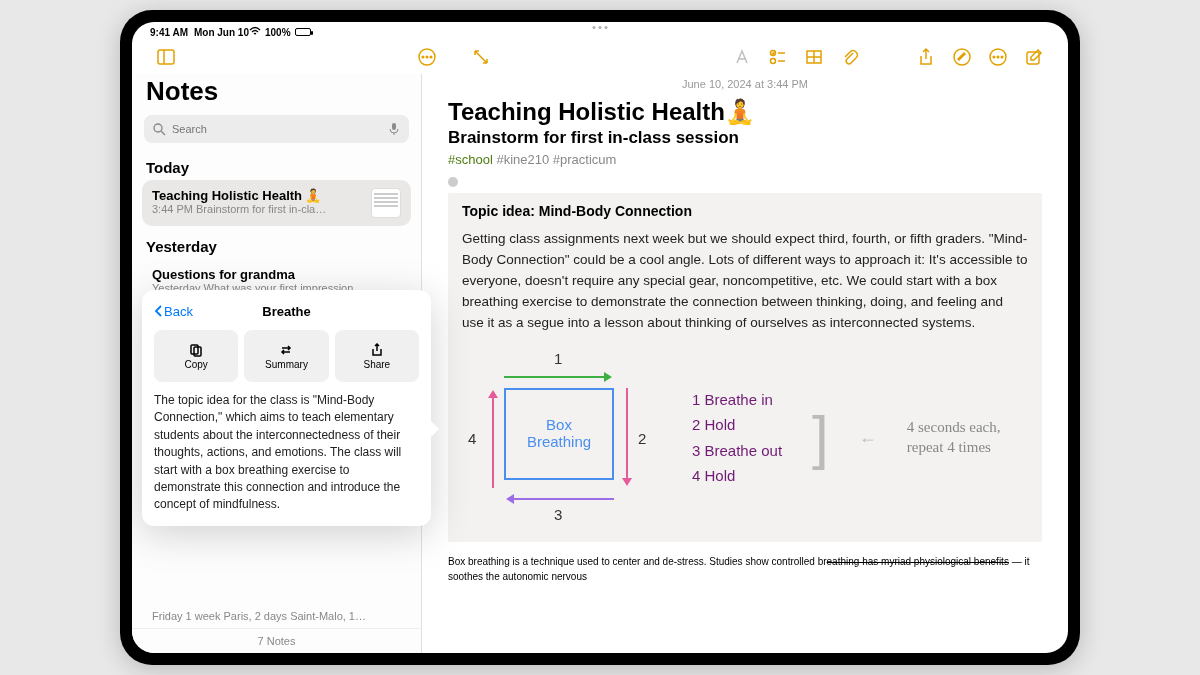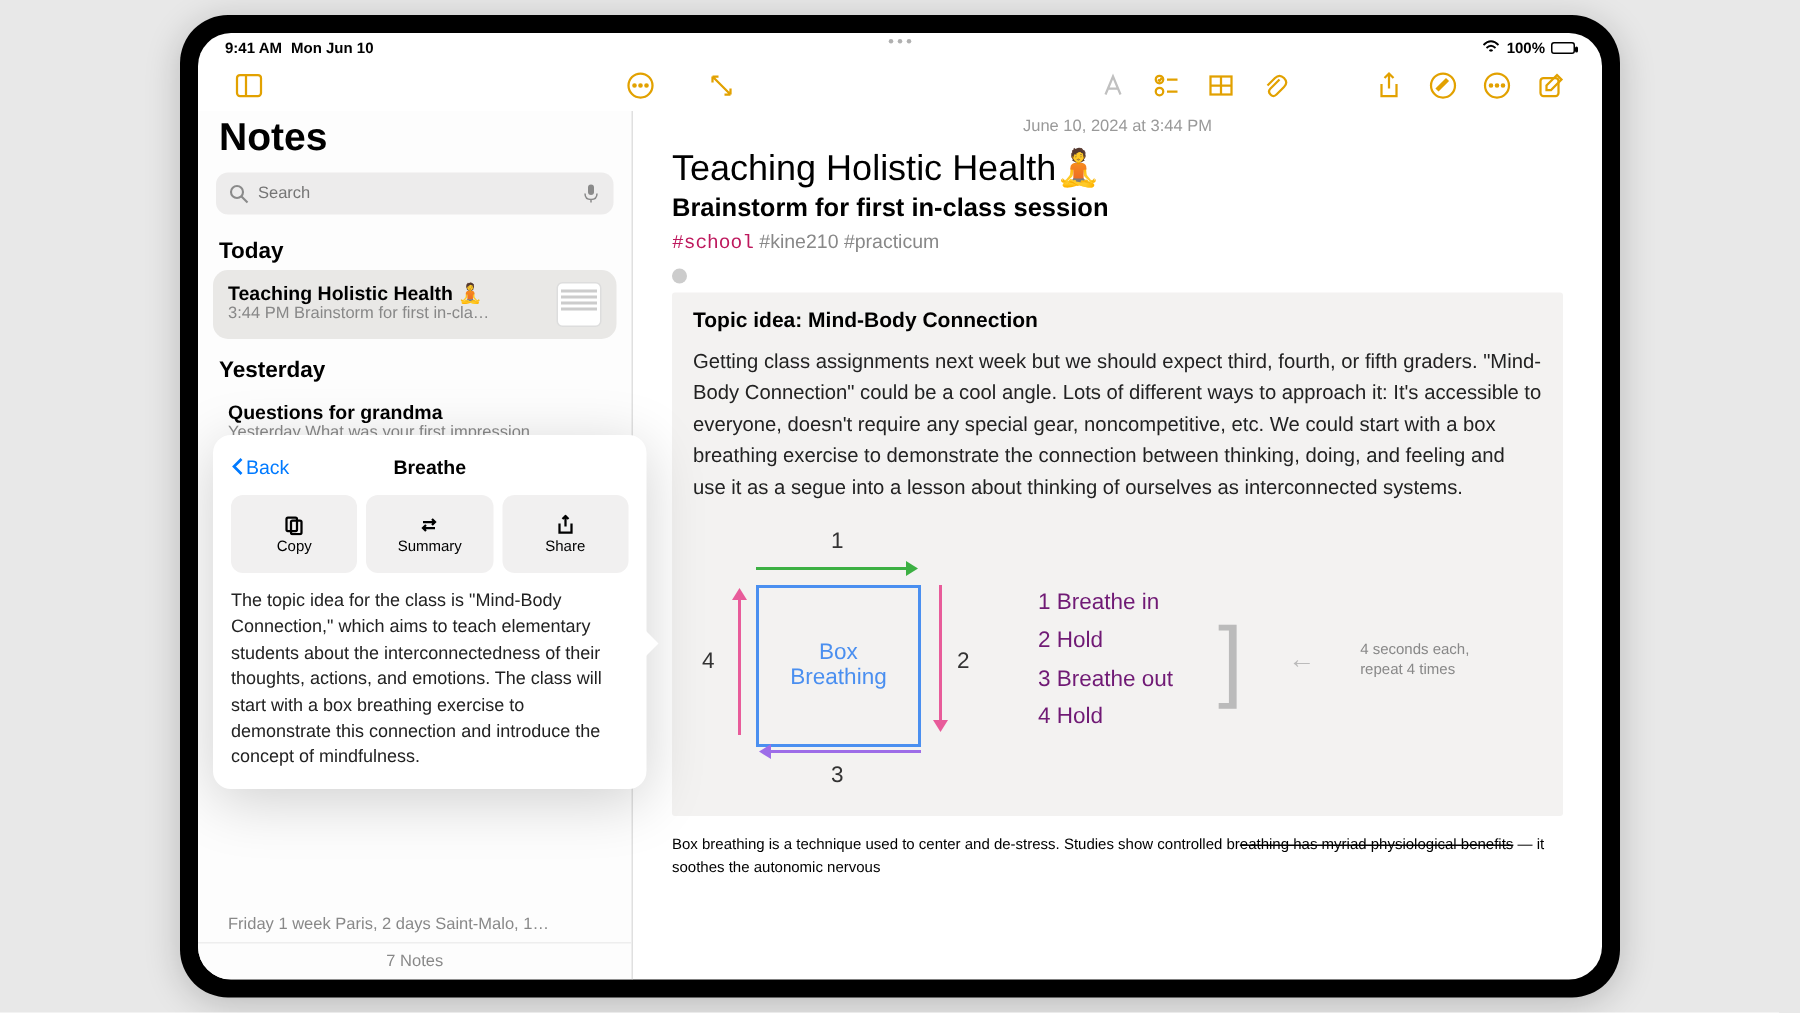--- a/index.html
+++ b/index.html
@@ -1,19 +1,19 @@
 <!DOCTYPE html>
 <html><head>
 <meta charset="utf-8">
 <style>
   * { box-sizing: border-box; margin: 0; padding: 0; font-family: -apple-system, BlinkMacSystemFont, "Helvetica Neue", sans-serif; }
   body { background: #e8e8e8; display: flex; justify-content: center; align-items: center; height: 675px; width: 1200px; overflow: hidden; }
   .device { width: 960px; height: 655px; background: #000; border-radius: 32px; padding: 12px; box-shadow: 0 4px 24px rgba(0,0,0,0.2); position: relative; }
   .screen { width: 100%; height: 100%; background: #fff; border-radius: 22px; overflow: hidden; position: relative; display: flex; flex-direction: column; }
-  .statusbar { height: 18px; display: flex; justify-content: space-between; align-items: center; padding: 2px 18px 0; font-size: 10px; font-weight: 600; color: #000; }
+  .statusbar { height: 18px; display: flex; align-items: center; padding: 2px 18px 0; font-size: 10px; font-weight: 600; color: #000; }
   .statusbar .left { display:flex; gap:6px; }
   .statusbar .right { display:flex; gap:4px; align-items:center; }
   .battery-icon { width:16px; height:8px; border:1px solid #000; border-radius:2px; position:relative; }
   .battery-icon::after { content:''; position:absolute; right:-3px; top:2px; width:2px; height:4px; background:#000; border-radius:1px; }
   .battery-fill { background:#000; width:100%; height:100%; border-radius:1px; }
 
   .toolbar { height: 34px; display:flex; align-items:center; padding: 0 16px; color:#e2a100; }
   .toolbar .spacer { flex:1; }
   .tbicon { width:20px; height:20px; margin:0 8px; display:flex; align-items:center; justify-content:center; }
   .tbicon svg { stroke:#e2a100; fill:none; stroke-width:1.5; }
@@ -45,36 +45,36 @@
   .pop-back { position:absolute; left:0; color:#007aff; font-size:13px; display:flex; align-items:center; gap:2px; }
   .pop-title { font-size:13px; font-weight:600; }
   .pop-btns { display:flex; gap:6px; margin-bottom:10px; }
   .pop-btn { flex:1; background:#f1f0f0; border-radius:8px; height:52px; display:flex; flex-direction:column; align-items:center; justify-content:center; gap:2px; font-size:10px; }
   .pop-btn svg { width:14px; height:14px; stroke:#000; fill:none; stroke-width:1.5; }
   .pop-body { font-size:12px; line-height:1.45; color:#222; }
 
   
   .main { flex:1; overflow:hidden; padding:0 26px; display:flex; flex-direction:column; }
   .note-date { text-align:center; font-size:11px; color:#999; padding:4px 0 8px; }
-  .note-h1 { font-size:24px; font-weight:400; }
+  .note-h1 { font-size:24px; font-weight:700; }
   .note-h2 { font-size:17px; font-weight:700; margin-top:2px; }
   .tags { font-size:13px; margin-top:4px; }
-  .tag-school { color:#be185d;font-family:Liberation Mono, monospace; }
+  .tag-school { color:#4d7c0f; }
   .tag-other { color:#888; }
   .bullet { width:10px; height:10px; background:#ccc; border-radius:50%; margin:10px 0 4px; }
   .section-box { background:#f3f2f1; border-radius:2px; padding:10px 14px 14px; margin-top:2px; }
   .topic-title { font-size:14px; font-weight:700; margin-bottom:10px; }
   .body-text { font-size:13.5px; line-height:1.55; color:#222; }
   .sketch-row { display:flex; gap:30px; margin-top:14px; align-items:center; }
   .box-sketch { width:200px; height:180px; position:relative; font-family:"Comic Sans MS","Marker Felt",cursive; }
-  .bb-square { position:absolute; left:42px; top:40px; width:110px; height:108px; border:2px solid #4a8ff0; display:flex; align-items:center; justify-content:center; text-align:center; color:#4a8ff0; font-size:15px; line-height:1.1; }
+  .bb-square { position:absolute; left:42px; top:40px; width:110px; height:92px; border:2px solid #4a8ff0; display:flex; align-items:center; justify-content:center; text-align:center; color:#4a8ff0; font-size:15px; line-height:1.1; }
   .sk-num { position:absolute; font-size:15px; color:#333; }
   .arrow { position:absolute; }
   .steps-list { font-family:"Comic Sans MS","Marker Felt",cursive; font-size:15px; color:#701a75; line-height:1.7; }
-  .steps-note { font-family:Liberation Sans, sans-serif; font-size:10px; color:#888; line-height:1.3; }
+  .steps-note { font-family:Liberation Serif, serif; font-size:15px; color:#888; line-height:1.3; }
   .bracket { font-size:60px; color:#bbb; line-height:1; }
   .arrow-left { color:#bbb; font-size:18px; }
   .closing { font-size:10px; line-height:1.55; margin-top:12px; }
   .strike { text-decoration:line-through; }
 </style>
 </head>
 <body>
 
 <div class="device">
   <div class="screen">

